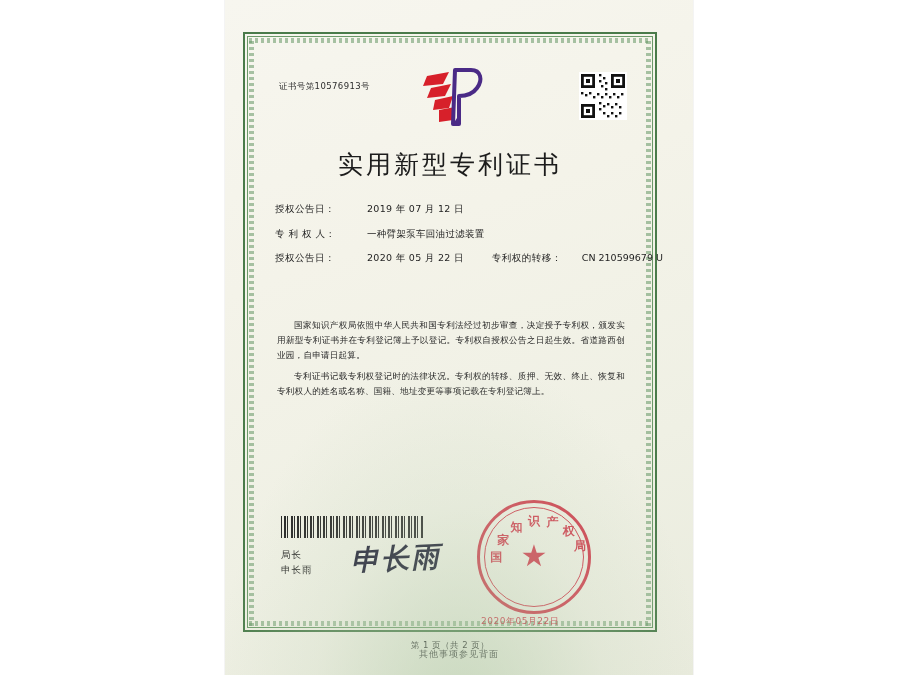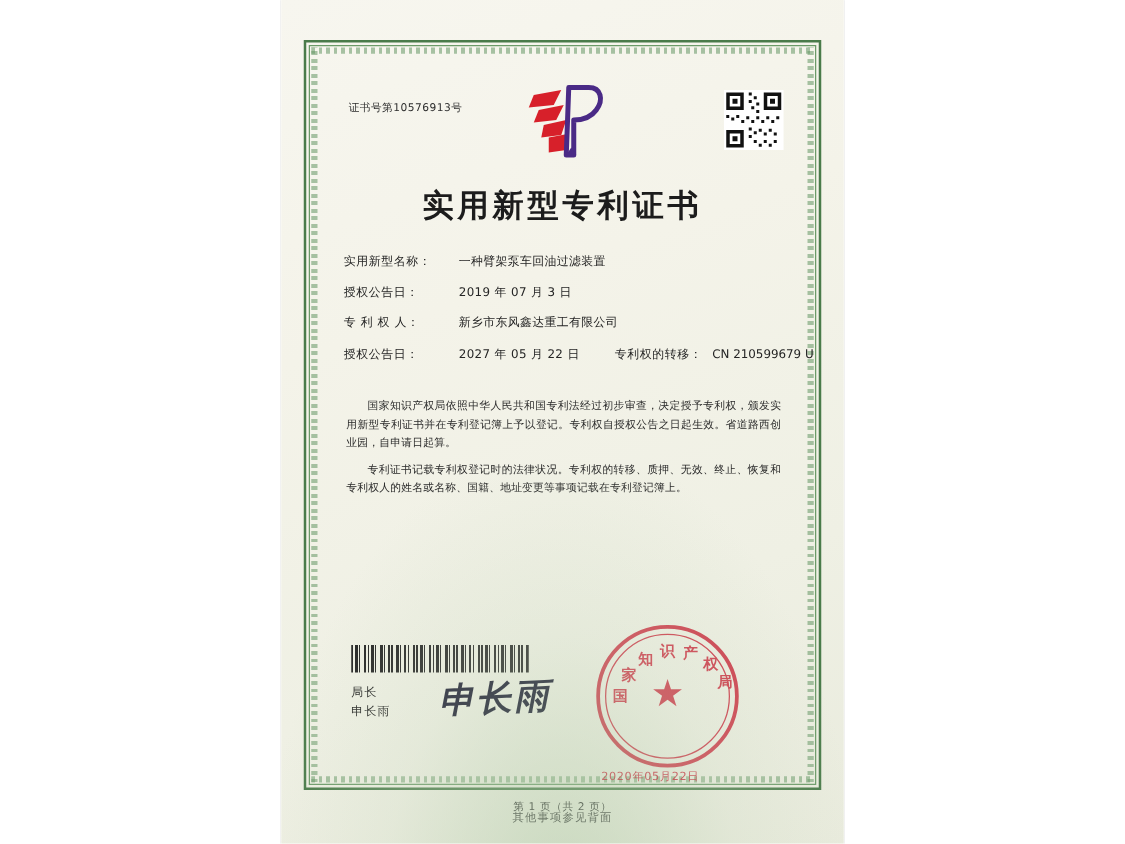--- a/index.html
+++ b/index.html
@@ -24,20 +24,21 @@
   
   .sheet {
     position: absolute;
     left: 225px;
     top: 0px;
     width: 450px;
     height: 675px;
     background: linear-gradient(160deg, #f7f6ef 0%, #f4f3e9 35%, #eff0e4 70%, #e9ebdd 100%);
     box-shadow: 0 0 1px rgba(0,0,0,0.25);
     overflow: hidden;
+    padding-left: 18px;
   }
   
   .sheet::after {
     content: "";
     position: absolute;
     left: 0; right: 0; bottom: 0;
     height: 300px;
     background: radial-gradient(ellipse at 50% 120%, rgba(169,198,160,0.55) 0%, rgba(200,216,190,0.25) 45%, rgba(255,255,255,0) 75%);
     pointer-events: none;
   }
@@ -105,21 +106,21 @@
     height: 48px;
   }
 
   .title {
     position: absolute;
     left: 0; right: 0;
     top: 100px;
     text-align: center;
     font-family: "DejaVu Serif", "Liberation Serif", serif;
     font-size: 25px;
-    font-weight: 700;
+    font-weight: 400;
     color: #1c1c1c;
     letter-spacing: 3px;
   }
 
   .fields {
     position: absolute;
     left: 16px;
     top: 155px;
     width: 352px;
   }
@@ -137,21 +138,21 @@
     letter-spacing: 0.5px;
   }
   .field-value {
     letter-spacing: 0.3px;
   }
   .field-row.split .field-label-2 {
     margin-left: 28px;
     letter-spacing: 0.5px;
   }
   .field-row.split .field-value-2 {
-    margin-left: 8px;
+    margin-left: 20px;
   }
 
   .para-block {
     position: absolute;
     left: 18px;
     top: 270px;
     width: 348px;
     font-size: 8.6px;
     line-height: 1.72;
     color: #2a2a2a;
@@ -342,34 +343,30 @@
               <rect x="18" y="21.5" width="1.2" height="1.2"></rect>
               <rect x="20" y="20" width="1.2" height="1.2"></rect>
           </g>
         </svg>
       </div>
 
       <div class="title">实用新型专利证书</div>
 
       <div class="fields">
         <div class="field-row">
-          <span class="field-label">实用新型名称：</span>
-          <span class="field-value">一种臂架泵车回油过滤装置</span>
-        </div>
-        <div class="field-row">
           <span class="field-label">授权公告日：</span>
-          <span class="field-value">2019 年 07 月 3 日</span>
+          <span class="field-value">2019 年 07 月 12 日</span>
         </div>
         <div class="field-row">
           <span class="field-label">专 利 权 人：</span>
-          <span class="field-value">新乡市东风鑫达重工有限公司</span>
+          <span class="field-value">一种臂架泵车回油过滤装置</span>
         </div>
         <div class="field-row split">
           <span class="field-label">授权公告日：</span>
-          <span class="field-value">2027 年 05 月 22 日</span>
+          <span class="field-value">2020 年 05 月 22 日</span>
           <span class="field-label-2">专利权的转移：</span>
           <span class="field-value-2">CN 210599679 U</span>
         </div>
       </div>
 
       <div class="para-block">
         <p>国家知识产权局依照中华人民共和国专利法经过初步审查，决定授予专利权，颁发实用新型专利证书并在专利登记簿上予以登记。专利权自授权公告之日起生效。省道路西创业园，自申请日起算。</p>
         <p>专利证书记载专利权登记时的法律状况。专利权的转移、质押、无效、终止、恢复和专利权人的姓名或名称、国籍、地址变更等事项记载在专利登记簿上。</p>
       </div>
 

